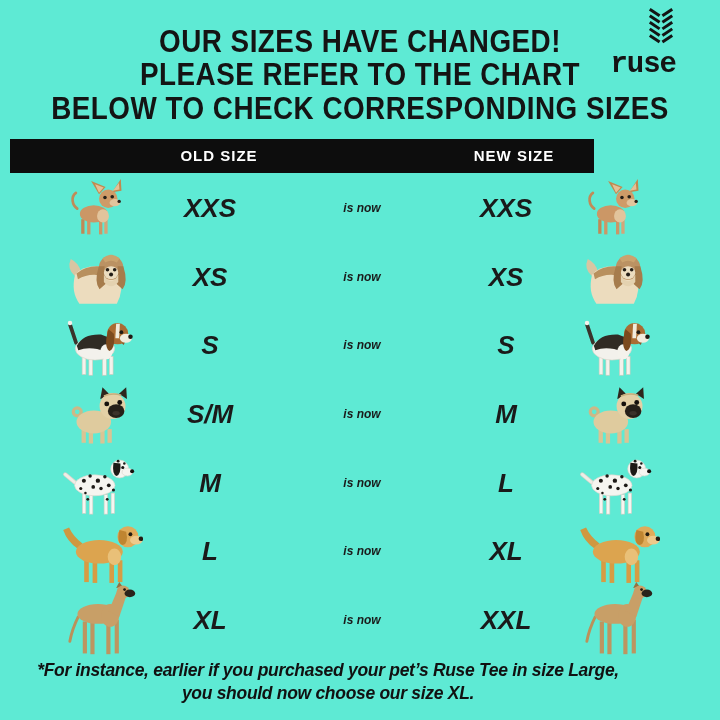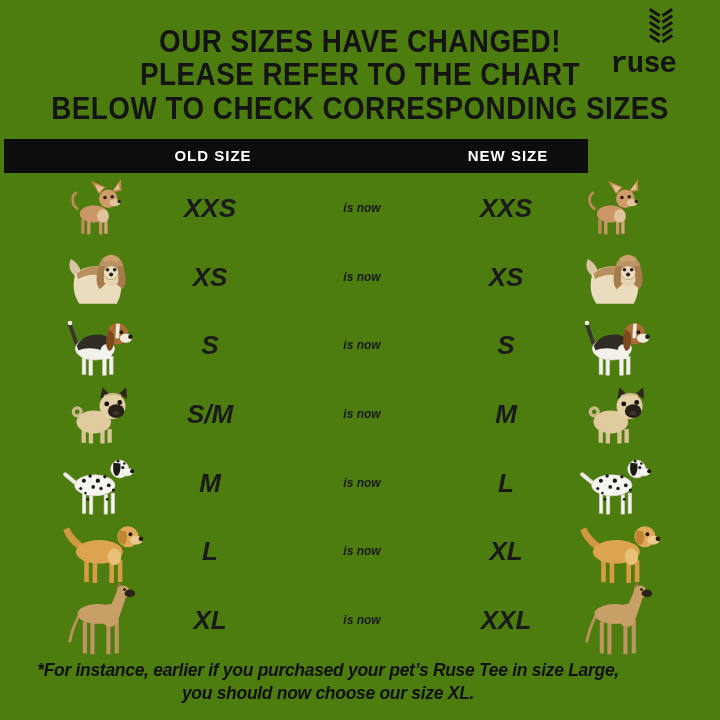--- a/index.html
+++ b/index.html
@@ -1,32 +1,32 @@
 <!DOCTYPE html>
 <html><head>
 <meta charset="utf-8">
 <style>
   html,body{margin:0;padding:0;background:#ffffff;}
   .canvas{
-    position:relative;width:720px;height:720px;background:#4d7c0f;
+    position:relative;width:720px;height:720px;background:#5eead4;
     overflow:hidden;font-family:"Liberation Sans",sans-serif;color:#151515;
   }
   
   .title{
     position:absolute;top:25px;left:0;width:720px;text-align:center;
     font-weight:bold;font-size:29px;line-height:31px;letter-spacing:.5px;
     transform:scale(.96,1.08);transform-origin:50% 0;color:#141414;
   }
   .logo{position:absolute;top:7px;left:588px;width:88px;text-align:right;}
   .logo .wordmark{
     font-family:"Liberation Mono",monospace;font-weight:bold;font-size:29px;
     line-height:26px;letter-spacing:-1px;color:#141414;margin-top:1px;
   }
   
-  .bar{position:absolute;top:139px;left:4px;width:584px;height:34px;background:#0d0d0d;text-decoration:underline;}
+  .bar{position:absolute;top:139px;left:10px;width:584px;height:34px;background:#0d0d0d;text-decoration:underline;}
   .bar .colhead{
     position:absolute;top:0;transform:translateX(-50%);line-height:34px;
     color:#ffffff;font-weight:bold;font-size:15px;letter-spacing:1px;white-space:nowrap;
   }
   .bar .old{left:209px;} .bar .new{left:504px;}
   
   .rows{position:absolute;top:174px;left:0;width:720px;height:480px;
         display:flex;flex-direction:column;}
   .row{position:relative;flex:1;}
   .cell{position:absolute;top:50%;transform:translate(-50%,-50%);white-space:nowrap;}

